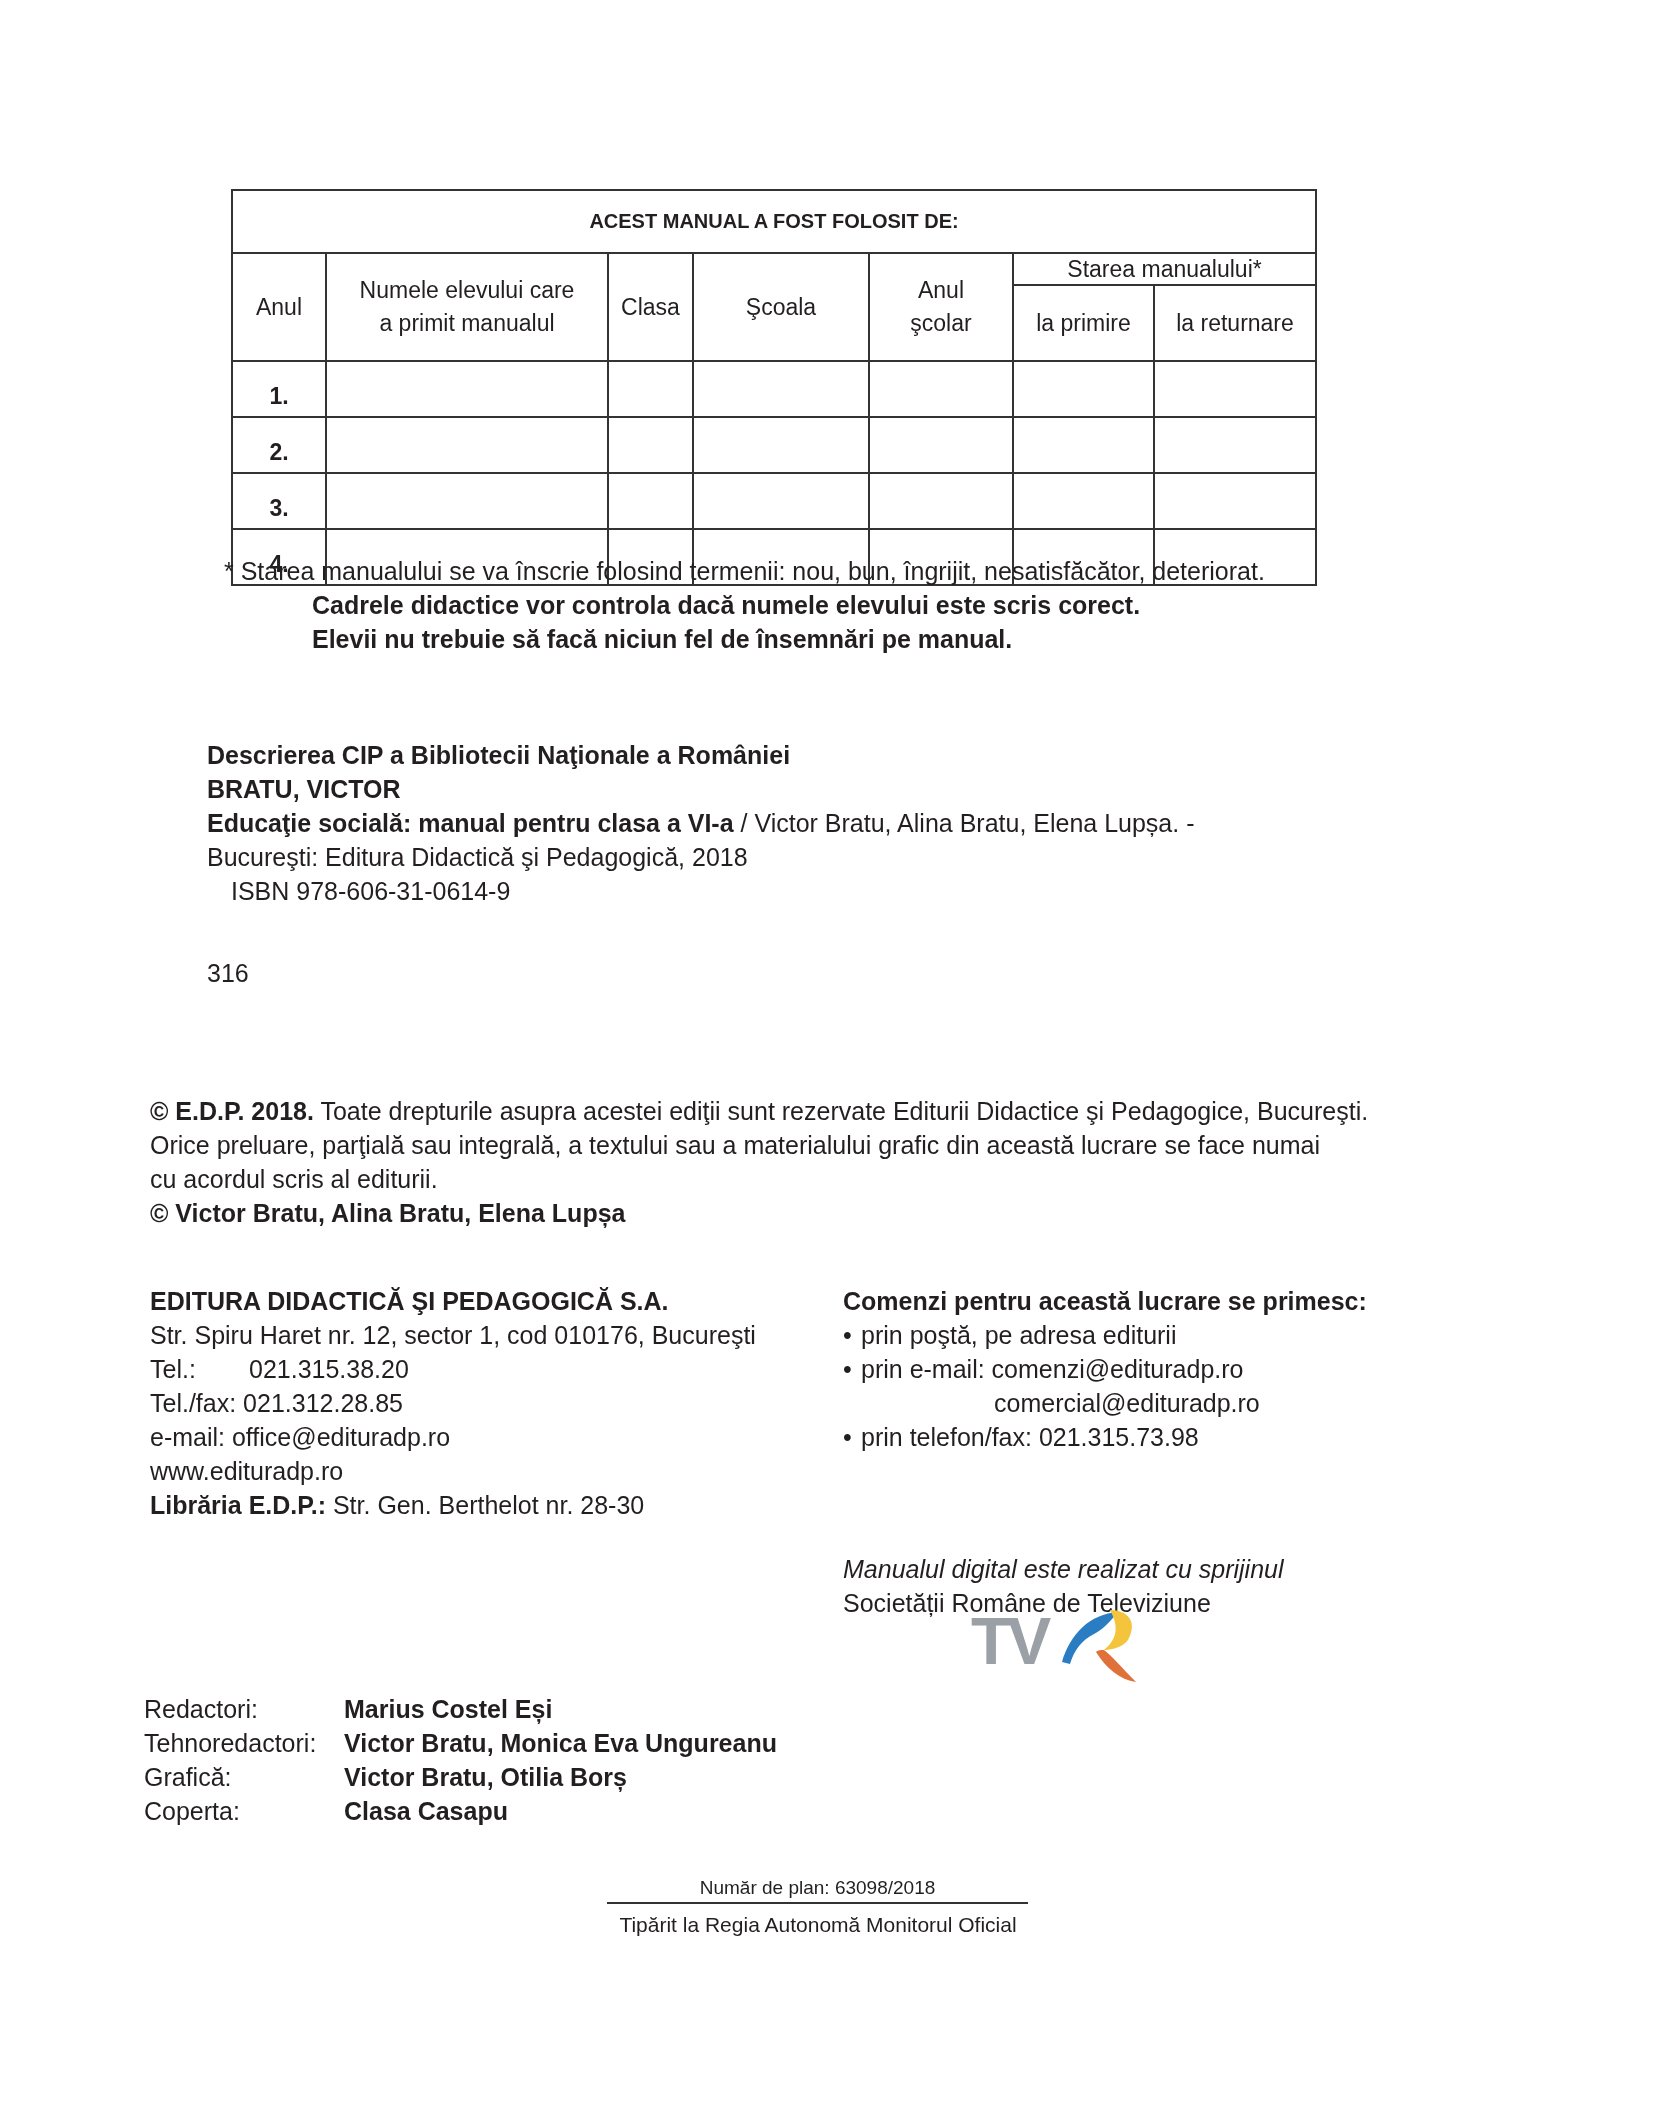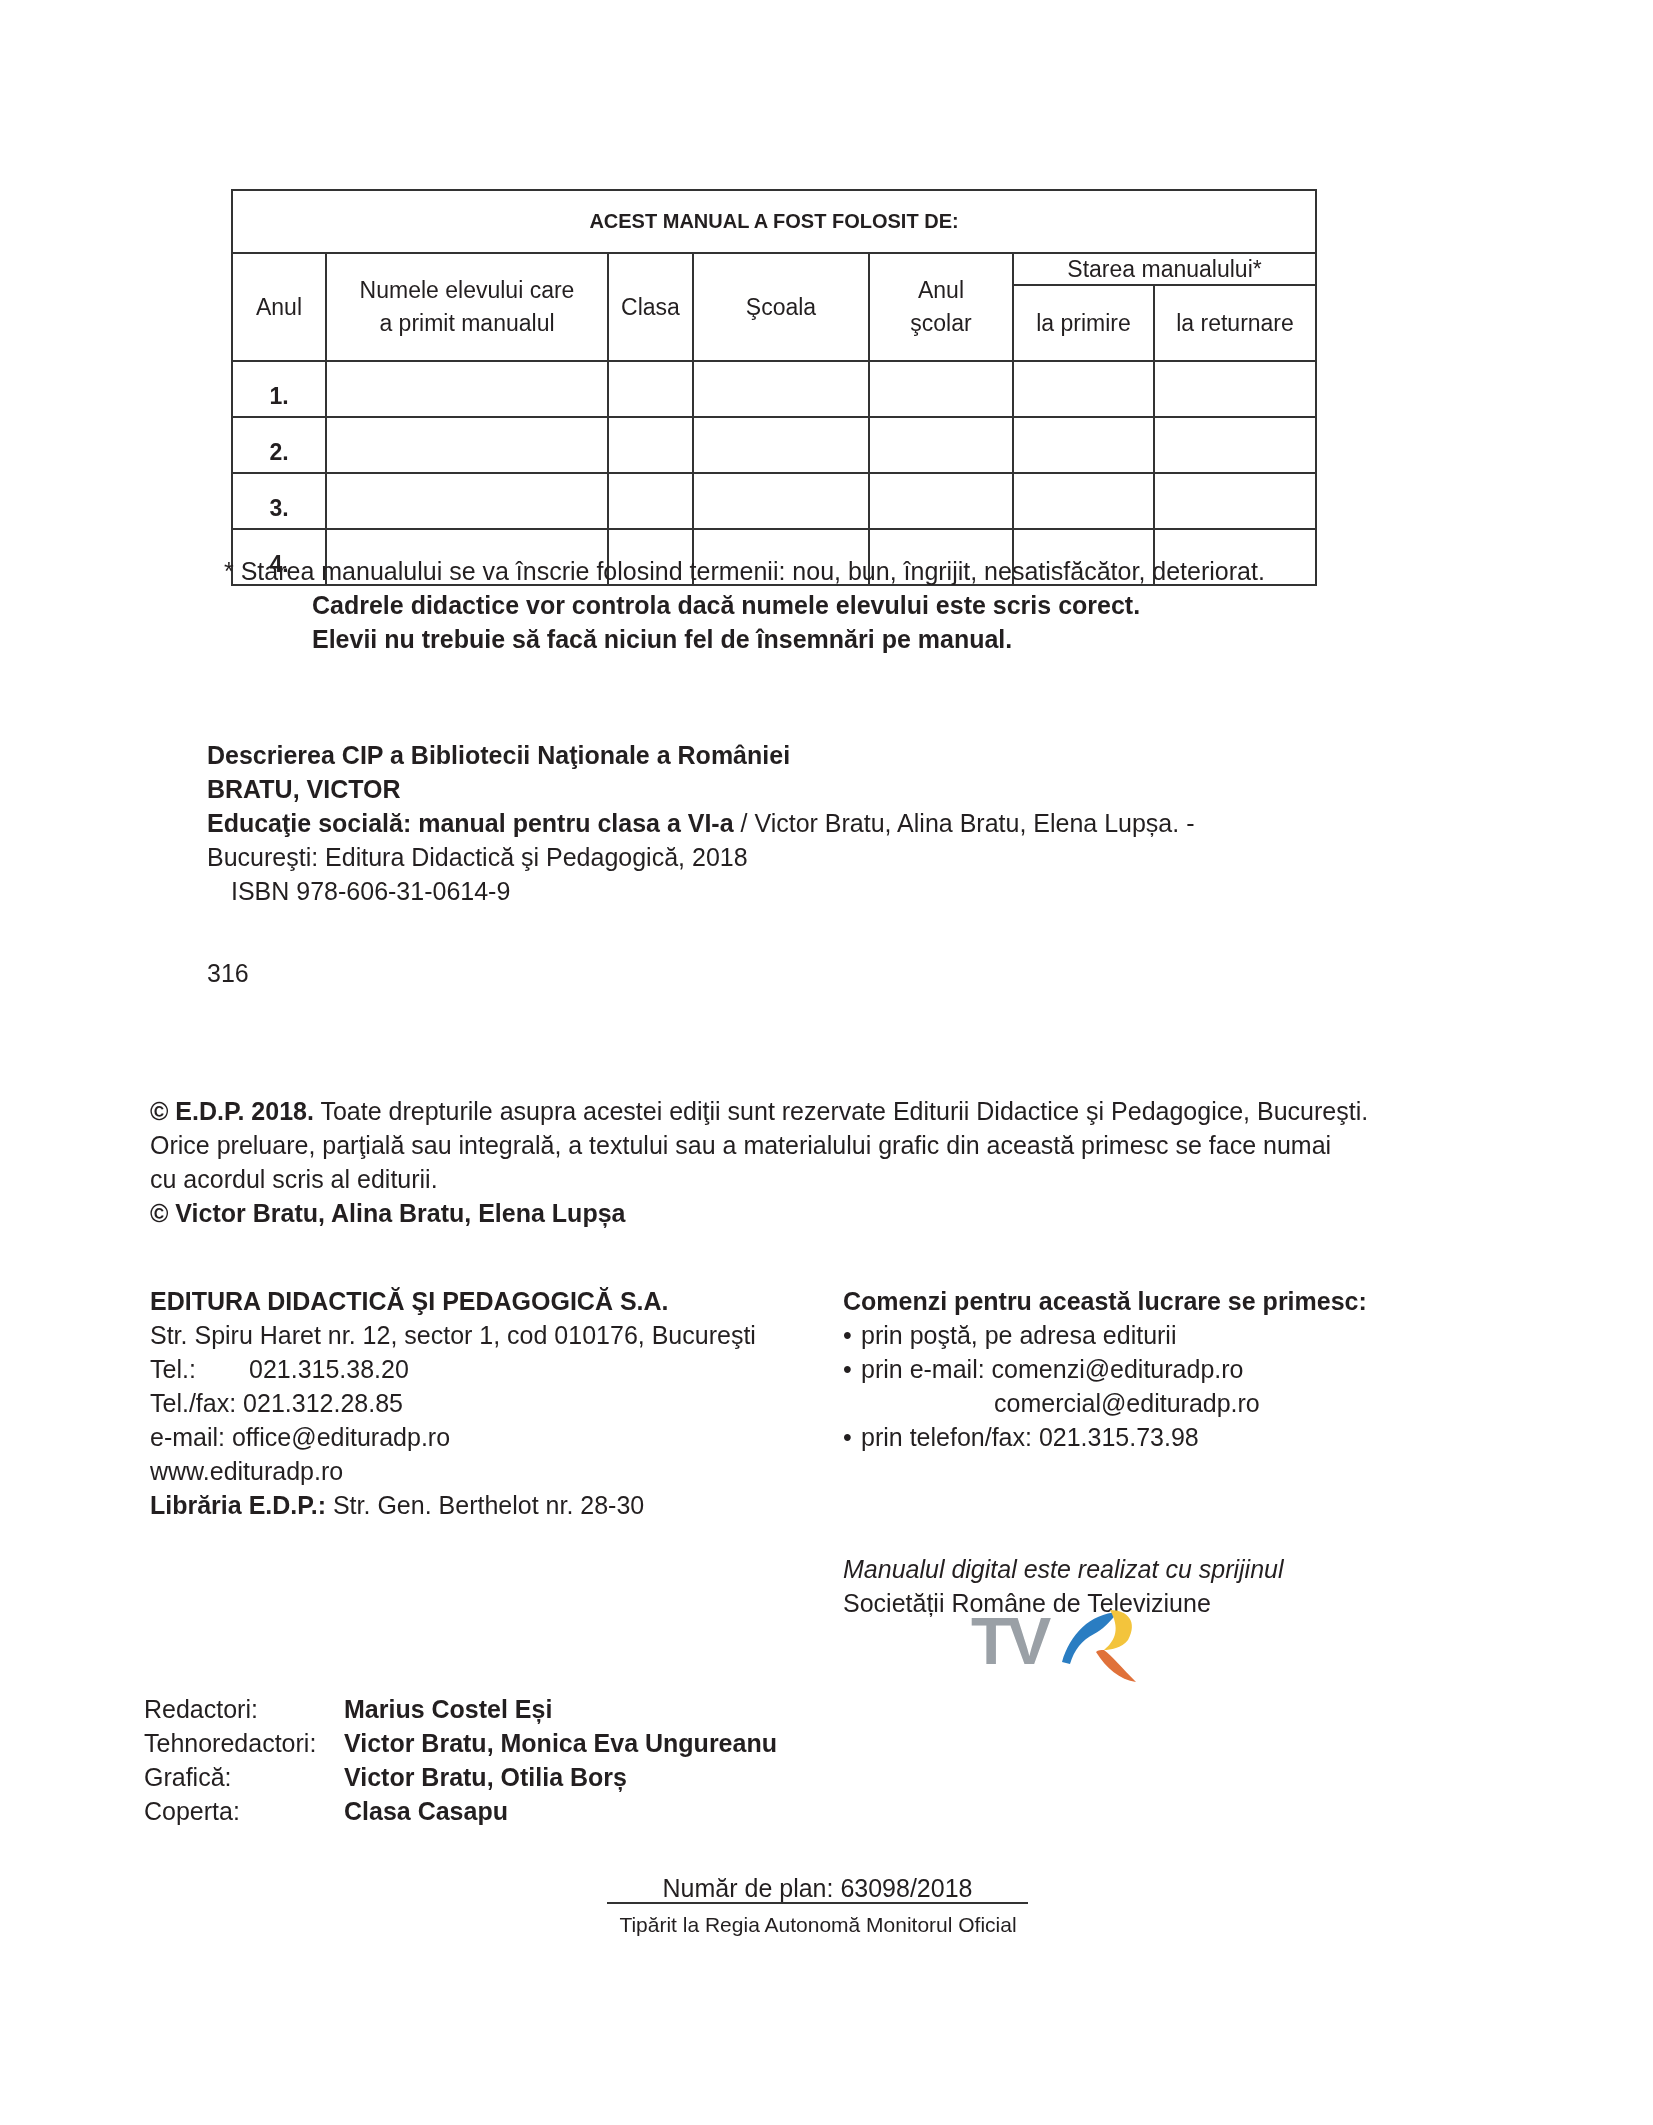--- a/index.html
+++ b/index.html
@@ -110,21 +110,21 @@
 <div class="abs txt" style="left:207px; top:806px;">
   <span class="b">Educaţie socială: manual pentru clasa a VI-a</span><span> / Victor Bratu, Alina Bratu, Elena Lupșa. -</span>
 </div>
 <div class="abs txt" style="left:207px; top:840px;">Bucureşti: Editura Didactică şi Pedagogică, 2018</div>
 <div class="abs txt" style="left:231px; top:874px;">ISBN 978-606-31-0614-9</div>
 <div class="abs txt" style="left:207px; top:940px;margin-top:16px;">316</div>
 
 <div class="abs txt" style="left:150px; top:1094px;">
   <span class="b">© E.D.P. 2018.</span><span> Toate drepturile asupra acestei ediţii sunt rezervate Editurii Didactice şi Pedagogice, Bucureşti.</span>
 </div>
-<div class="abs txt" style="left:150px; top:1128px;">Orice preluare, parţială sau integrală, a textului sau a materialului grafic din această primesc se face numai</div>
+<div class="abs txt" style="left:150px; top:1128px;">Orice preluare, parţială sau integrală, a textului sau a materialului grafic din această lucrare se face numai</div>
 <div class="abs txt" style="left:150px; top:1162px;">cu acordul scris al editurii.</div>
 <div class="abs txt b" style="left:150px; top:1196px;">© Victor Bratu, Alina Bratu, Elena Lupșa</div>
 
 <div class="abs txt b" style="left:150px; top:1284px;">EDITURA DIDACTICĂ ŞI PEDAGOGICĂ S.A.</div>
 <div class="abs txt" style="left:150px; top:1318px;">Str. Spiru Haret nr. 12, sector 1, cod 010176, Bucureşti</div>
 <div class="abs txt" style="left:150px; top:1352px;">
   <span style="display:inline-block; width:99px;">Tel.:</span><span>021.315.38.20</span>
 </div>
 <div class="abs txt" style="left:150px; top:1386px;">
   <span>Tel./fax:</span> <span>021.312.28.85</span>
@@ -161,15 +161,15 @@
 
 <div class="abs txt" style="left:144px; top:1692px;">Redactori:</div>
 <div class="abs txt b" style="left:344px; top:1692px;">Marius Costel Eși</div>
 <div class="abs txt" style="left:144px; top:1726px;">Tehnoredactori:</div>
 <div class="abs txt b" style="left:344px; top:1726px;">Victor Bratu, Monica Eva Ungureanu</div>
 <div class="abs txt" style="left:144px; top:1760px;">Grafică:</div>
 <div class="abs txt b" style="left:344px; top:1760px;">Victor Bratu, Otilia Borș</div>
 <div class="abs txt" style="left:144px; top:1794px;">Coperta:</div>
 <div class="abs txt b" style="left:344px; top:1794px;">Clasa Casapu</div>
 
-<div class="abs" style="left:607px; top:1875px; width:421px; text-align:center; font-size:25px; line-height:26px;">Număr de plan: 63098/2018</div>
+<div class="abs" style="left:607px; top:1875px; width:421px; text-align:center; font-size:19px; line-height:26px;">Număr de plan: 63098/2018</div>
 <div class="rule"></div>
 <div class="abs" style="left:560px; top:1912px; width:516px; text-align:center; font-size:21px; line-height:26px;">Tipărit la Regia Autonomă Monitorul Oficial</div>
 
 </body></html>

